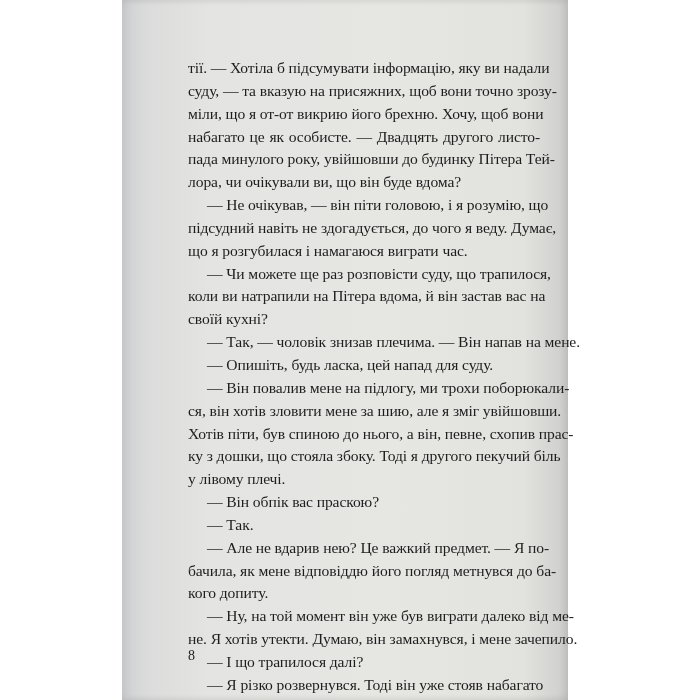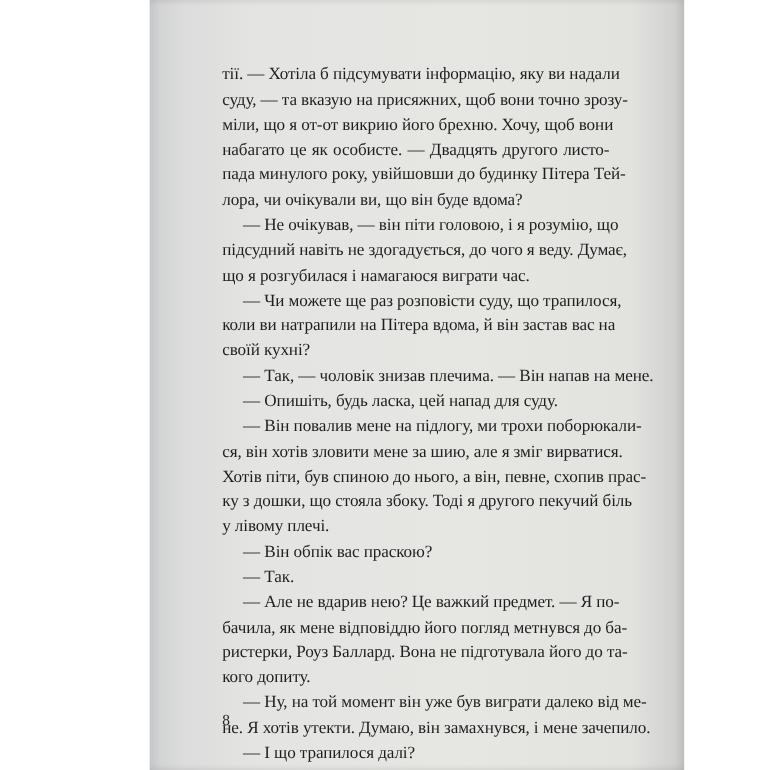--- a/index.html
+++ b/index.html
@@ -5,23 +5,23 @@
   html, body {
     margin: 0;
     padding: 0;
     width: 700px;
     height: 700px;
     background: #ffffff;
     overflow: hidden;
   }
   .page {
     position: absolute;
-    left: 136px;
+    left: 122px;
     top: 0;
-    width: 486px;
+    width: 446px;
     height: 700px;
     background: linear-gradient(90deg, #cfd0d2 0%, #dcdcdc 6%, #e4e4e2 20%, #e6e6e3 60%, #e2e2df 90%, #cdcdcb 100%);
     box-shadow: inset -4px 0 6px rgba(0,0,0,0.08), inset 4px 0 8px rgba(0,0,0,0.06);
   }
   .text-block {
     position: absolute;
     left: 66px;
     top: 57px;
     width: 352px;
     font-family: "Liberation Serif", "DejaVu Serif", serif;
@@ -65,29 +65,28 @@
       <span class="line last">лора, чи очікували ви, що він буде вдома?</span>
       <span class="line indent">— Не очікував, — він піти головою, і я розумію, що</span>
       <span class="line">підсудний навіть не здогадується, до чого я веду. Думає,</span>
       <span class="line last">що я розгубилася і намагаюся виграти час.</span>
       <span class="line indent">— Чи можете ще раз розповісти суду, що трапилося,</span>
       <span class="line">коли ви натрапили на Пітера вдома, й він застав вас на</span>
       <span class="line last">своїй кухні?</span>
       <span class="line indent">— Так, — чоловік знизав плечима. — Він напав на мене.</span>
       <span class="line indent last">— Опишіть, будь ласка, цей напад для суду.</span>
       <span class="line indent">— Він повалив мене на підлогу, ми трохи поборюкали-</span>
-      <span class="line">ся, він хотів зловити мене за шию, але я зміг вирватися.</span>
+      <span class="line">ся, він хотів зловити мене за шию, але я зміг увійшовши.</span>
       <span class="line">Хотів піти, був спиною до нього, а він, певне, схопив прас-</span>
       <span class="line">ку з дошки, що стояла збоку. Тоді я другого пекучий біль</span>
       <span class="line last">у лівому плечі.</span>
       <span class="line indent last">— Він обпік вас праскою?</span>
       <span class="line indent last">— Так.</span>
       <span class="line indent">— Але не вдарив нею? Це важкий предмет. — Я по-</span>
       <span class="line">бачила, як мене відповіддю його погляд метнувся до ба-</span>
-      <span class="line">ристерки, Роуз Баллард. Вона не підготувала його до та-</span>
       <span class="line last">кого допиту.</span>
       <span class="line indent">— Ну, на той момент він уже був виграти далеко від ме-</span>
       <span class="line">не. Я хотів утекти. Думаю, він замахнувся, і мене зачепило.</span>
       <span class="line indent last">— І що трапилося далі?</span>
       <span class="line indent">— Я різко розвернувся. Тоді він уже стояв набагато</span>
     </div>
   <div class="page-number">8</div>
 </div>
 
 </body></html>

